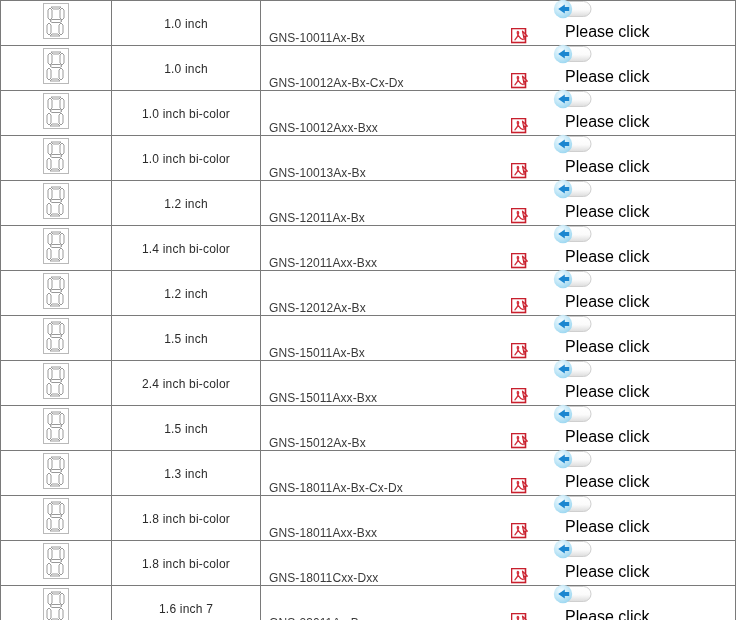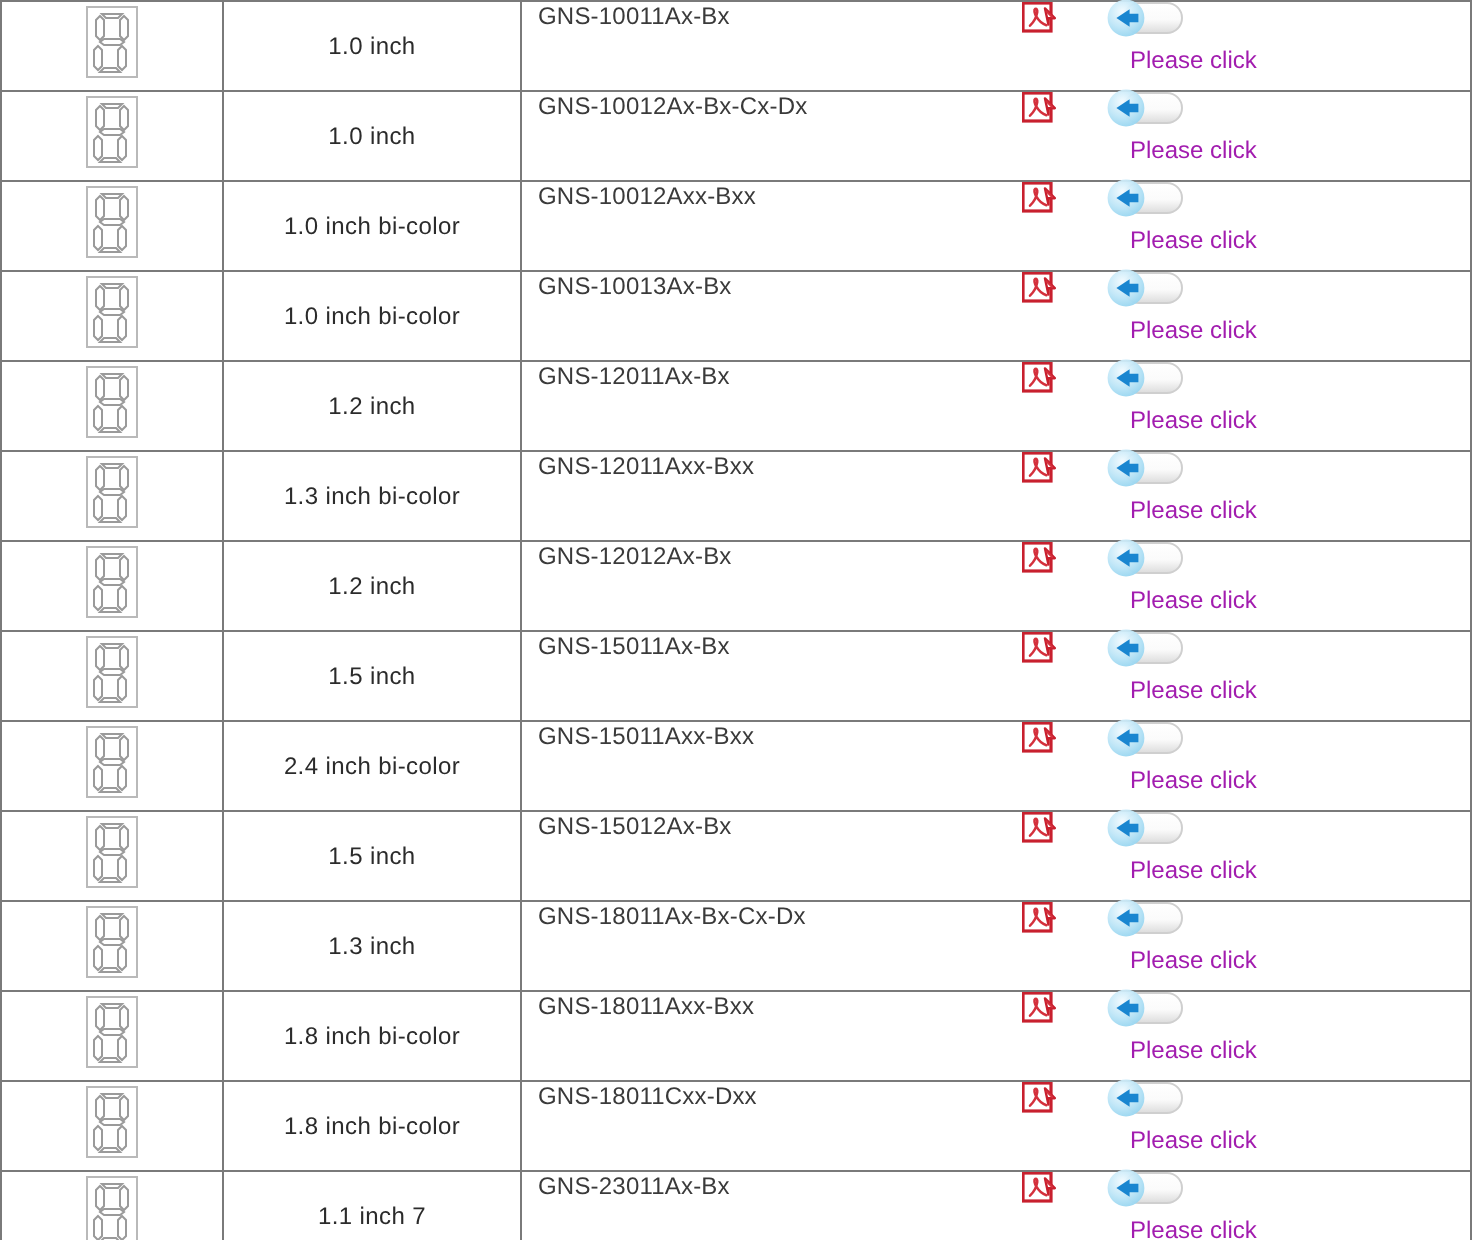--- a/index.html
+++ b/index.html
@@ -40,21 +40,21 @@
 
   .size-text {
     font-size: 12px;
     color: #2b2b2b;
     font-family: "Liberation Sans", sans-serif;
     letter-spacing: 0.2px;
   }
 
   .part-cell-inner {
     display: flex;
-    align-items: flex-start;
+    align-items: flex-end;
     width: 100%;
     height: 44px;
   }
 
   .part-text {
     font-size: 12px;
     color: #3a3a3a;
     padding-left: 8px;
     width: 232px;
     flex: 0 0 232px;
@@ -108,22 +108,22 @@
     position: absolute;
     left: 0px;
     top: -2px;
     width: 44px;
     height: 20px;
   }
   .please-click-label {
     position: absolute;
     left: 14px;
     top: 22px;
-    font-size: 12px;
-    color: #a21caf;
+    font-size: 16px;
+    color: #000000;
     white-space: nowrap;
     font-family: "Liberation Sans", sans-serif;
   }
 </style>
 </head>
 <body>
 
 <table class="product-table">
   <tbody>
       <tr>
@@ -376,21 +376,21 @@
     <g fill="none" stroke="#9a9a9a" stroke-width="1">
       <polygon points="7,3 17,3 15,5 9,5"></polygon>
       <polygon points="6,4 8,6 8,14 6,16 4,14 4,6"></polygon>
       <polygon points="18,4 20,6 20,14 18,16 16,14 16,6"></polygon>
       <polygon points="6,17 8,15.5 16,15.5 18,17 16,18.5 8,18.5"></polygon>
       <polygon points="5,19 7,21 7,29 5,31 3,29 3,21"></polygon>
       <polygon points="17,19 19,21 19,29 17,31 15,29 15,21"></polygon>
       <polygon points="6,32 16,32 14,30 8,30"></polygon>
     </g>
   </svg></span></td>
-        <td class="col-size"><span class="size-text">1.3 inch bi-color</span></td>
+        <td class="col-size"><span class="size-text">1.4 inch bi-color</span></td>
         <td class="col-part">
           <div class="part-cell-inner">
        <span class="part-text">GNS-12011Axx-Bxx</span>
        <span class="pdf-slot">
               <svg class="pdf-icon" viewBox="0 0 17 17" xmlns="http://www.w3.org/2000/svg">
     <rect x="0.5" y="0.5" width="14" height="14" fill="#ffffff" stroke="#c8202e" stroke-width="1.6"></rect>
     <path d="M4 11.8 C6 10 7.2 7.5 7.6 5.2 C7.8 3.9 7.2 3.2 6.6 3.5 C5.9 3.9 6.2 5.6 7.2 7.3 C8.3 9.2 10 10.9 12.2 11.6" fill="none" stroke="#d4303c" stroke-width="1.3" stroke-linecap="round"></path>
     <path d="M11.5 3.2 L16.4 8.1 L13.2 8.1 L13.2 11.3 Z" fill="#ffffff" stroke="#c8202e" stroke-width="1.2" stroke-linejoin="round"></path>
     <path d="M12.2 4.6 L15.1 7.5" stroke="#d4303c" stroke-width="1" stroke-linecap="round"></path>
   </svg>
@@ -768,21 +768,21 @@
     <g fill="none" stroke="#9a9a9a" stroke-width="1">
       <polygon points="7,3 17,3 15,5 9,5"></polygon>
       <polygon points="6,4 8,6 8,14 6,16 4,14 4,6"></polygon>
       <polygon points="18,4 20,6 20,14 18,16 16,14 16,6"></polygon>
       <polygon points="6,17 8,15.5 16,15.5 18,17 16,18.5 8,18.5"></polygon>
       <polygon points="5,19 7,21 7,29 5,31 3,29 3,21"></polygon>
       <polygon points="17,19 19,21 19,29 17,31 15,29 15,21"></polygon>
       <polygon points="6,32 16,32 14,30 8,30"></polygon>
     </g>
   </svg></span></td>
-        <td class="col-size"><span class="size-text">1.1 inch 7</span></td>
+        <td class="col-size"><span class="size-text">1.6 inch 7</span></td>
         <td class="col-part">
           <div class="part-cell-inner">
        <span class="part-text">GNS-23011Ax-Bx</span>
        <span class="pdf-slot">
               <svg class="pdf-icon" viewBox="0 0 17 17" xmlns="http://www.w3.org/2000/svg">
     <rect x="0.5" y="0.5" width="14" height="14" fill="#ffffff" stroke="#c8202e" stroke-width="1.6"></rect>
     <path d="M4 11.8 C6 10 7.2 7.5 7.6 5.2 C7.8 3.9 7.2 3.2 6.6 3.5 C5.9 3.9 6.2 5.6 7.2 7.3 C8.3 9.2 10 10.9 12.2 11.6" fill="none" stroke="#d4303c" stroke-width="1.3" stroke-linecap="round"></path>
     <path d="M11.5 3.2 L16.4 8.1 L13.2 8.1 L13.2 11.3 Z" fill="#ffffff" stroke="#c8202e" stroke-width="1.2" stroke-linejoin="round"></path>
     <path d="M12.2 4.6 L15.1 7.5" stroke="#d4303c" stroke-width="1" stroke-linecap="round"></path>
   </svg>

